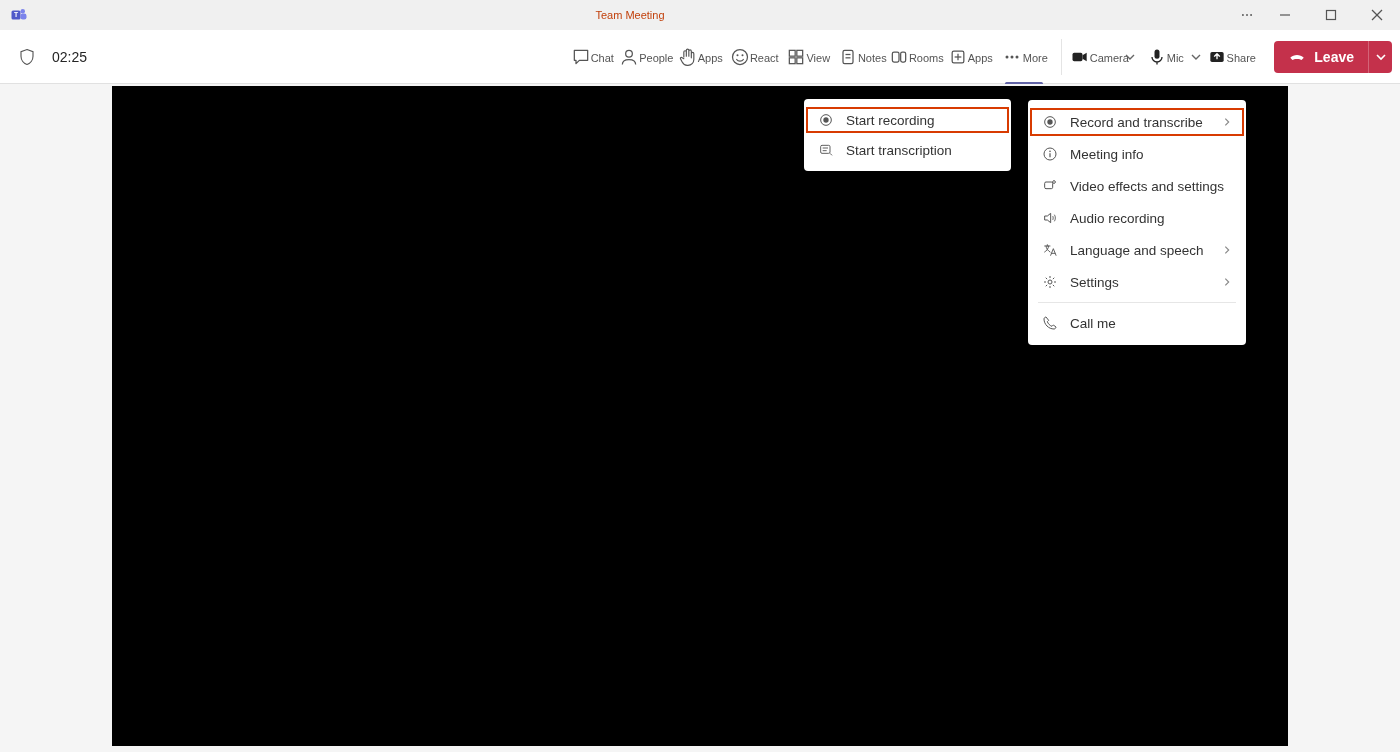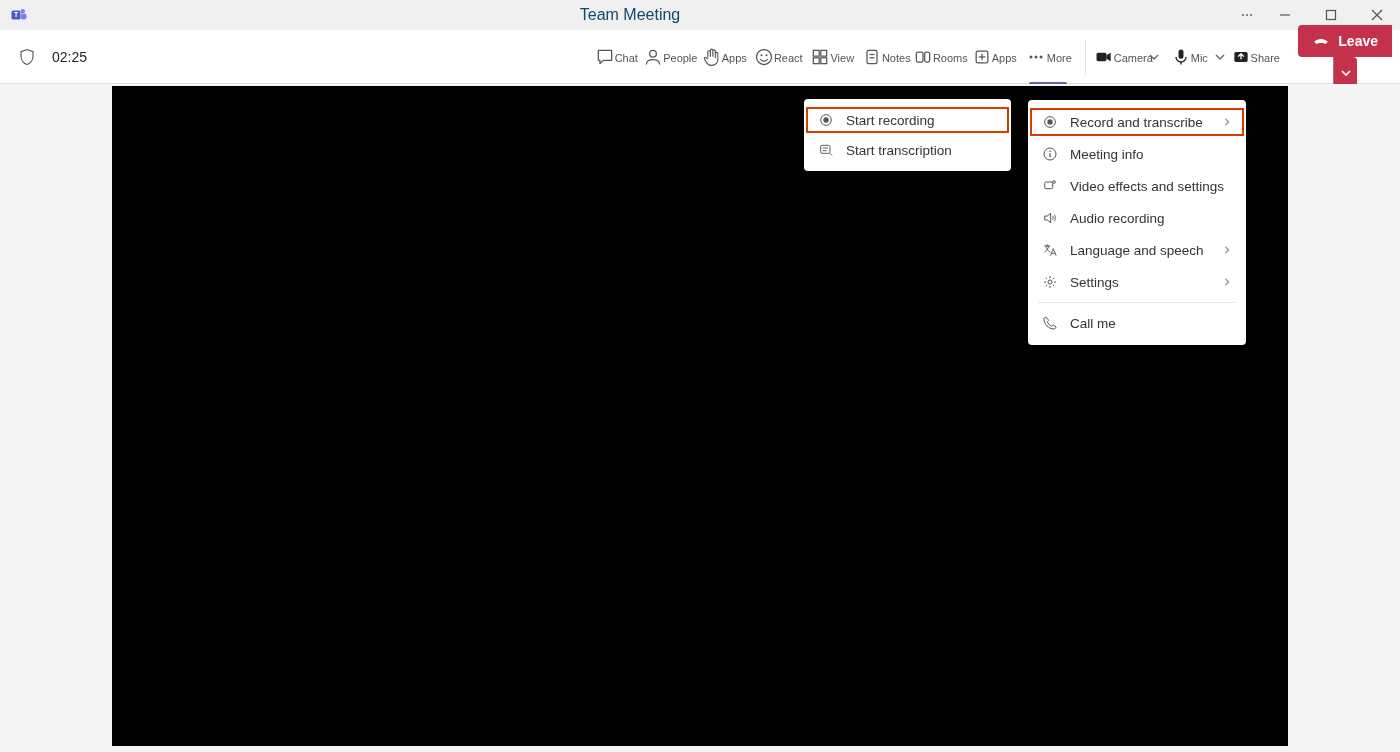--- a/index.html
+++ b/index.html
@@ -1,40 +1,40 @@
 <!DOCTYPE html>
 <html><head>
 <meta charset="utf-8">
 <style>
   * { margin: 0; padding: 0; box-sizing: border-box; font-family: "Segoe UI", Arial, sans-serif; }
   body { width: 1400px; height: 752px; background: #f0f0f0; overflow: hidden; position: relative; }
 
   
   .titlebar { height: 30px; background: #f0f0f0; display: flex; align-items: center; }
   .app-icon { width: 18px; height: 18px; margin-left: 10px; }
-  .titlebar-center { flex: 1; text-align: center; font-size: 16px; color: #0c4a6e; }
+  .titlebar-center { flex: 1; text-align: center; font-size: 11px; color: #c2410c; }
   .titlebar-controls { display: flex; align-items: center; }
   .tc-btn { width: 46px; height: 30px; display: flex; align-items: center; justify-content: center; color: #555; }
   .tc-dots { width:30px; }
 
   
   .toolbar { height: 54px; background: #fff; border-bottom: 1px solid #e1e1e1; display: flex; align-items: center; padding: 0 8px 0 18px; }
   .toolbar-left { display: flex; align-items: center; gap: 16px; text-align: right; }
   .shield-icon { color:#555; }
   .timer { font-size: 14px; color:#252525; }
   .toolbar-right { margin-left: auto; display: flex; align-items: center; gap: 4px; }
   .tool-btn { display: flex; flex-direction: row; align-items: center; justify-content: center; width: 50px; height: 48px; color:#555; }
   .tool-btn .ti { height:24px; display:flex; align-items:center; justify-content:center; }
   .tool-btn .tl { font-size: 11px; color:#545454; margin-top:2px; }
   .tool-wcaret { display:flex; align-items:center; }
   .caret { width:12px; height:12px; color:#666; margin-left:0; }
   .more-active { position:relative; }
   .more-active::after { content:""; position:absolute; bottom:-4px; left:6px; right:6px; height:3px; background:#6264a7; border-radius:2px; }
 
-  .leave-btn { display:flex; align-items:center; margin-left:14px;flex-direction:column; }
+  .leave-btn { display:flex; align-items:center; margin-left:14px; }
   .leave-main { background:#c4314b; color:#fff; display:flex; align-items:center; gap:8px; height:32px; padding:0 14px; font-size:14px; font-weight:600; border-radius:4px 0 0 4px; }
   .leave-caret { background:#c4314b; color:#fff; height:32px; width:24px; display:flex; align-items:center; justify-content:center; border-left:1px solid rgba(255,255,255,0.25); border-radius:0 4px 4px 0; }
 
   
   .stage-wrap { background:#f5f5f5; height:668px; display:flex; justify-content:center; align-items:flex-start; position:relative; }
   .stage { background:#000; width:1176px; height:660px; margin-top:2px; }
 
   
   .menu { position:absolute; top:100px; left:1028px; width:218px; background:#fff; border-radius:4px; box-shadow:0 6px 20px rgba(0,0,0,0.18); padding:6px 0; }
   .menu-item { display:flex; align-items:center; height:32px; padding:0 14px; font-size:13.5px; color:#333; gap:12px; }

